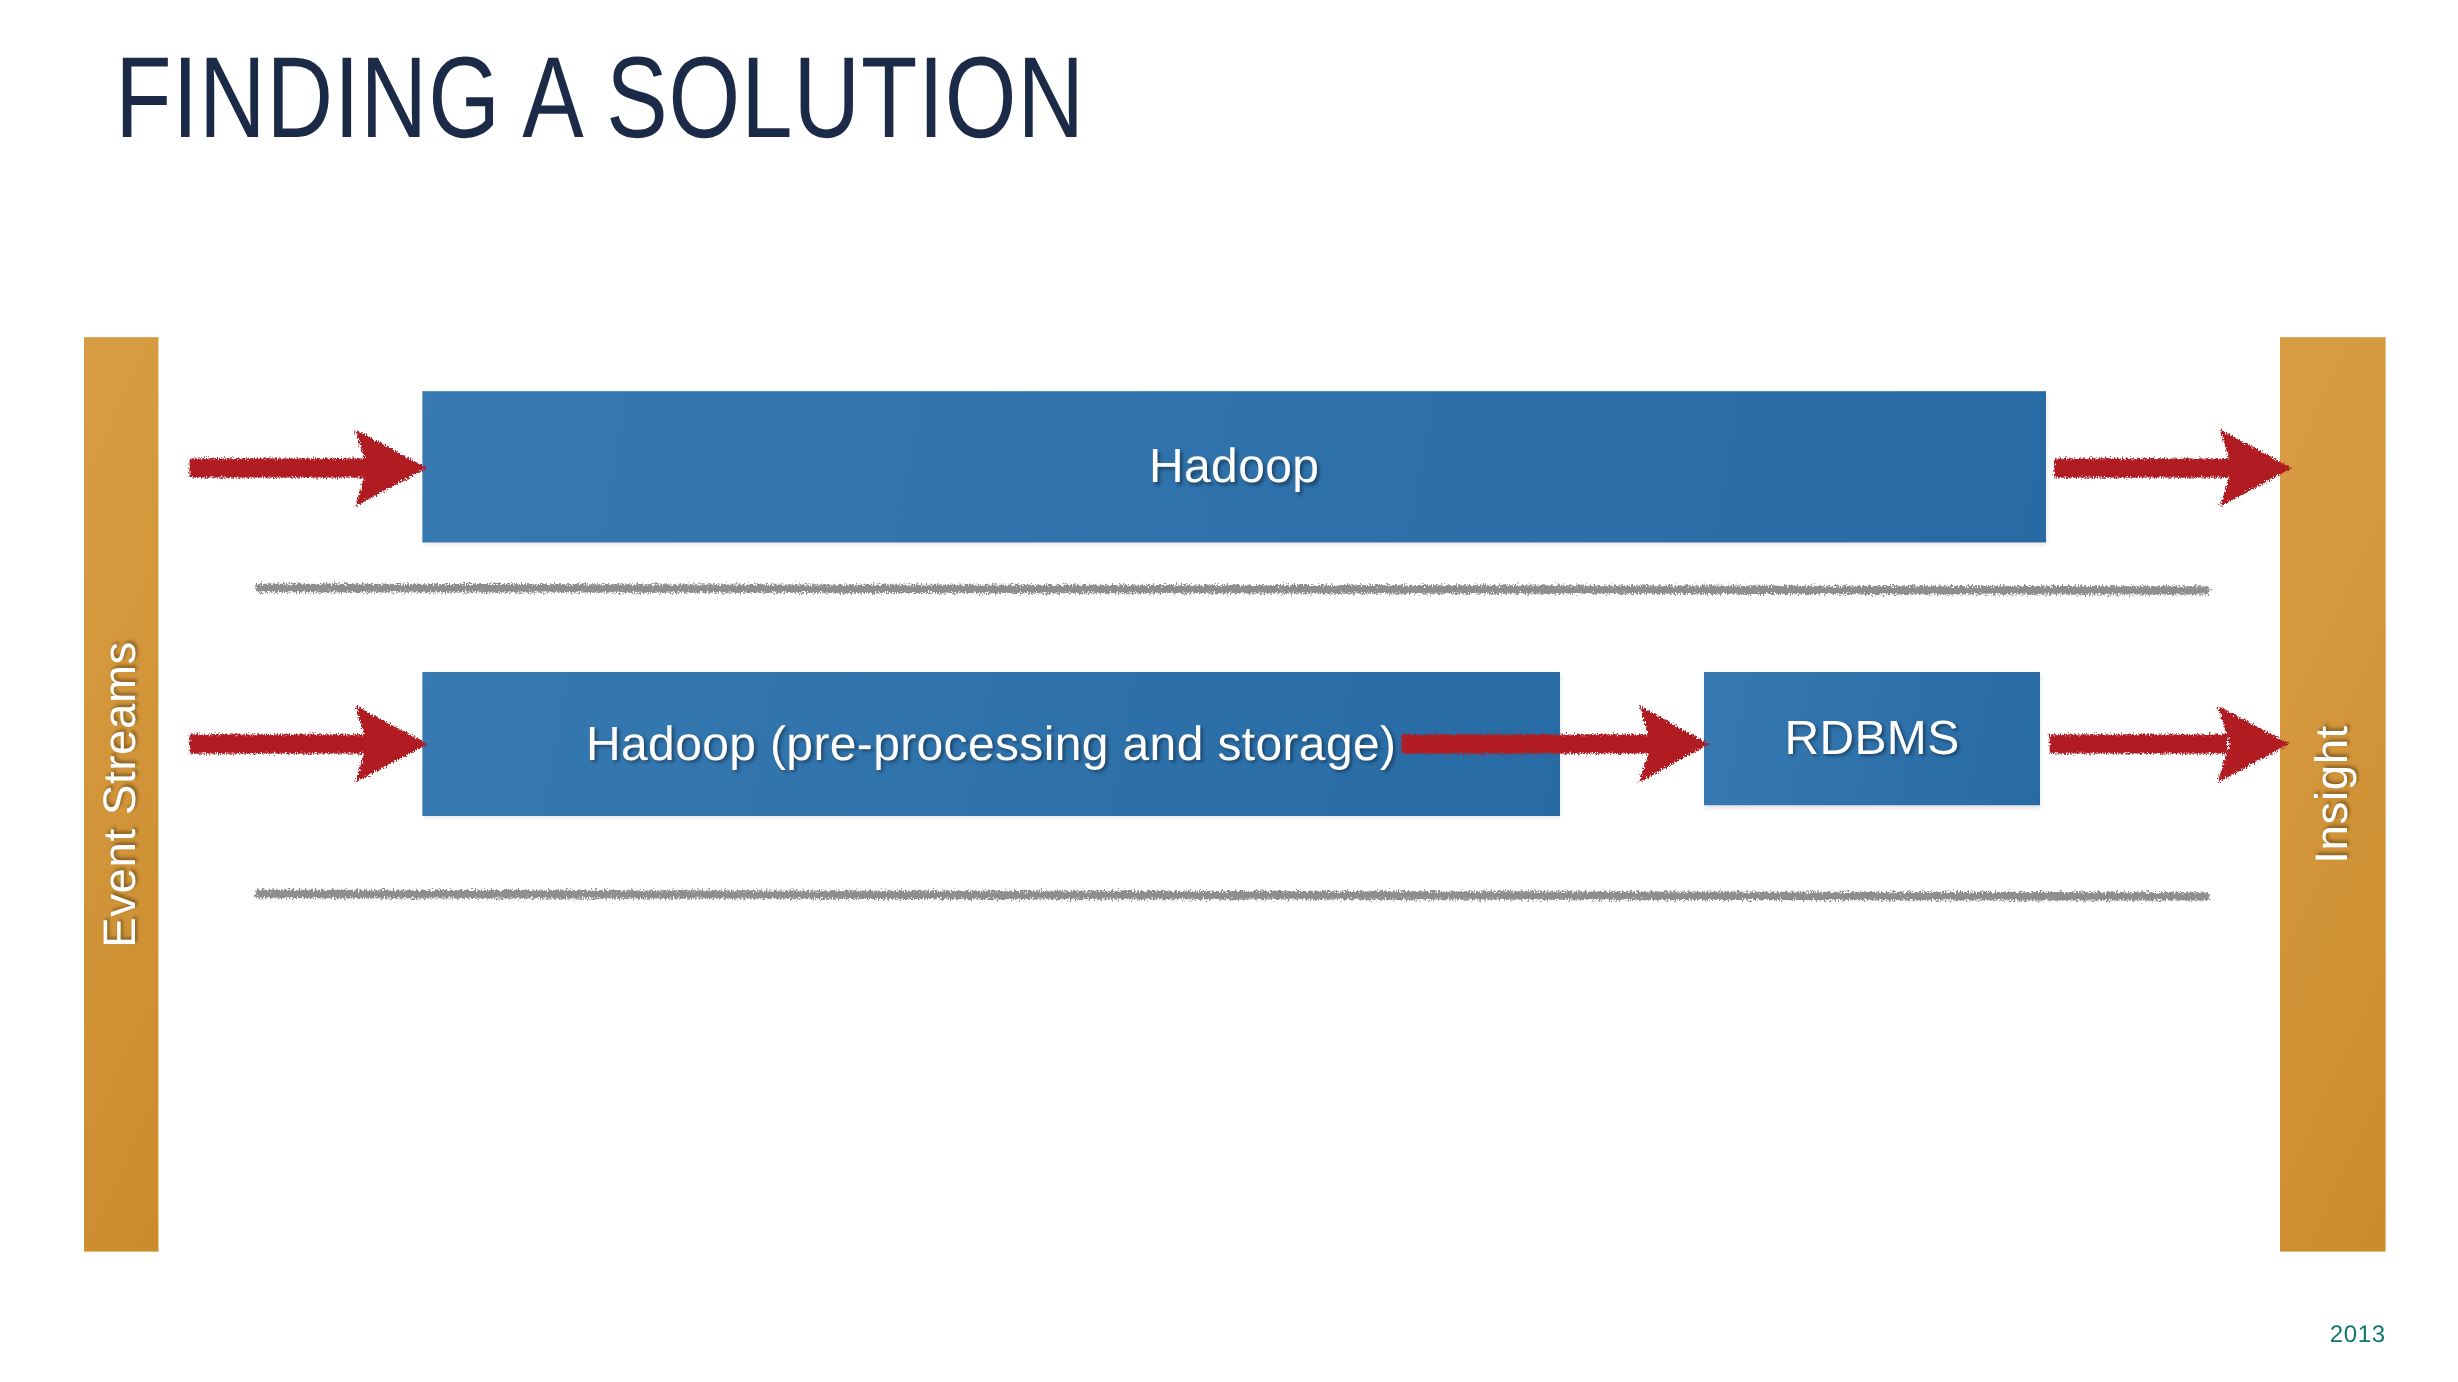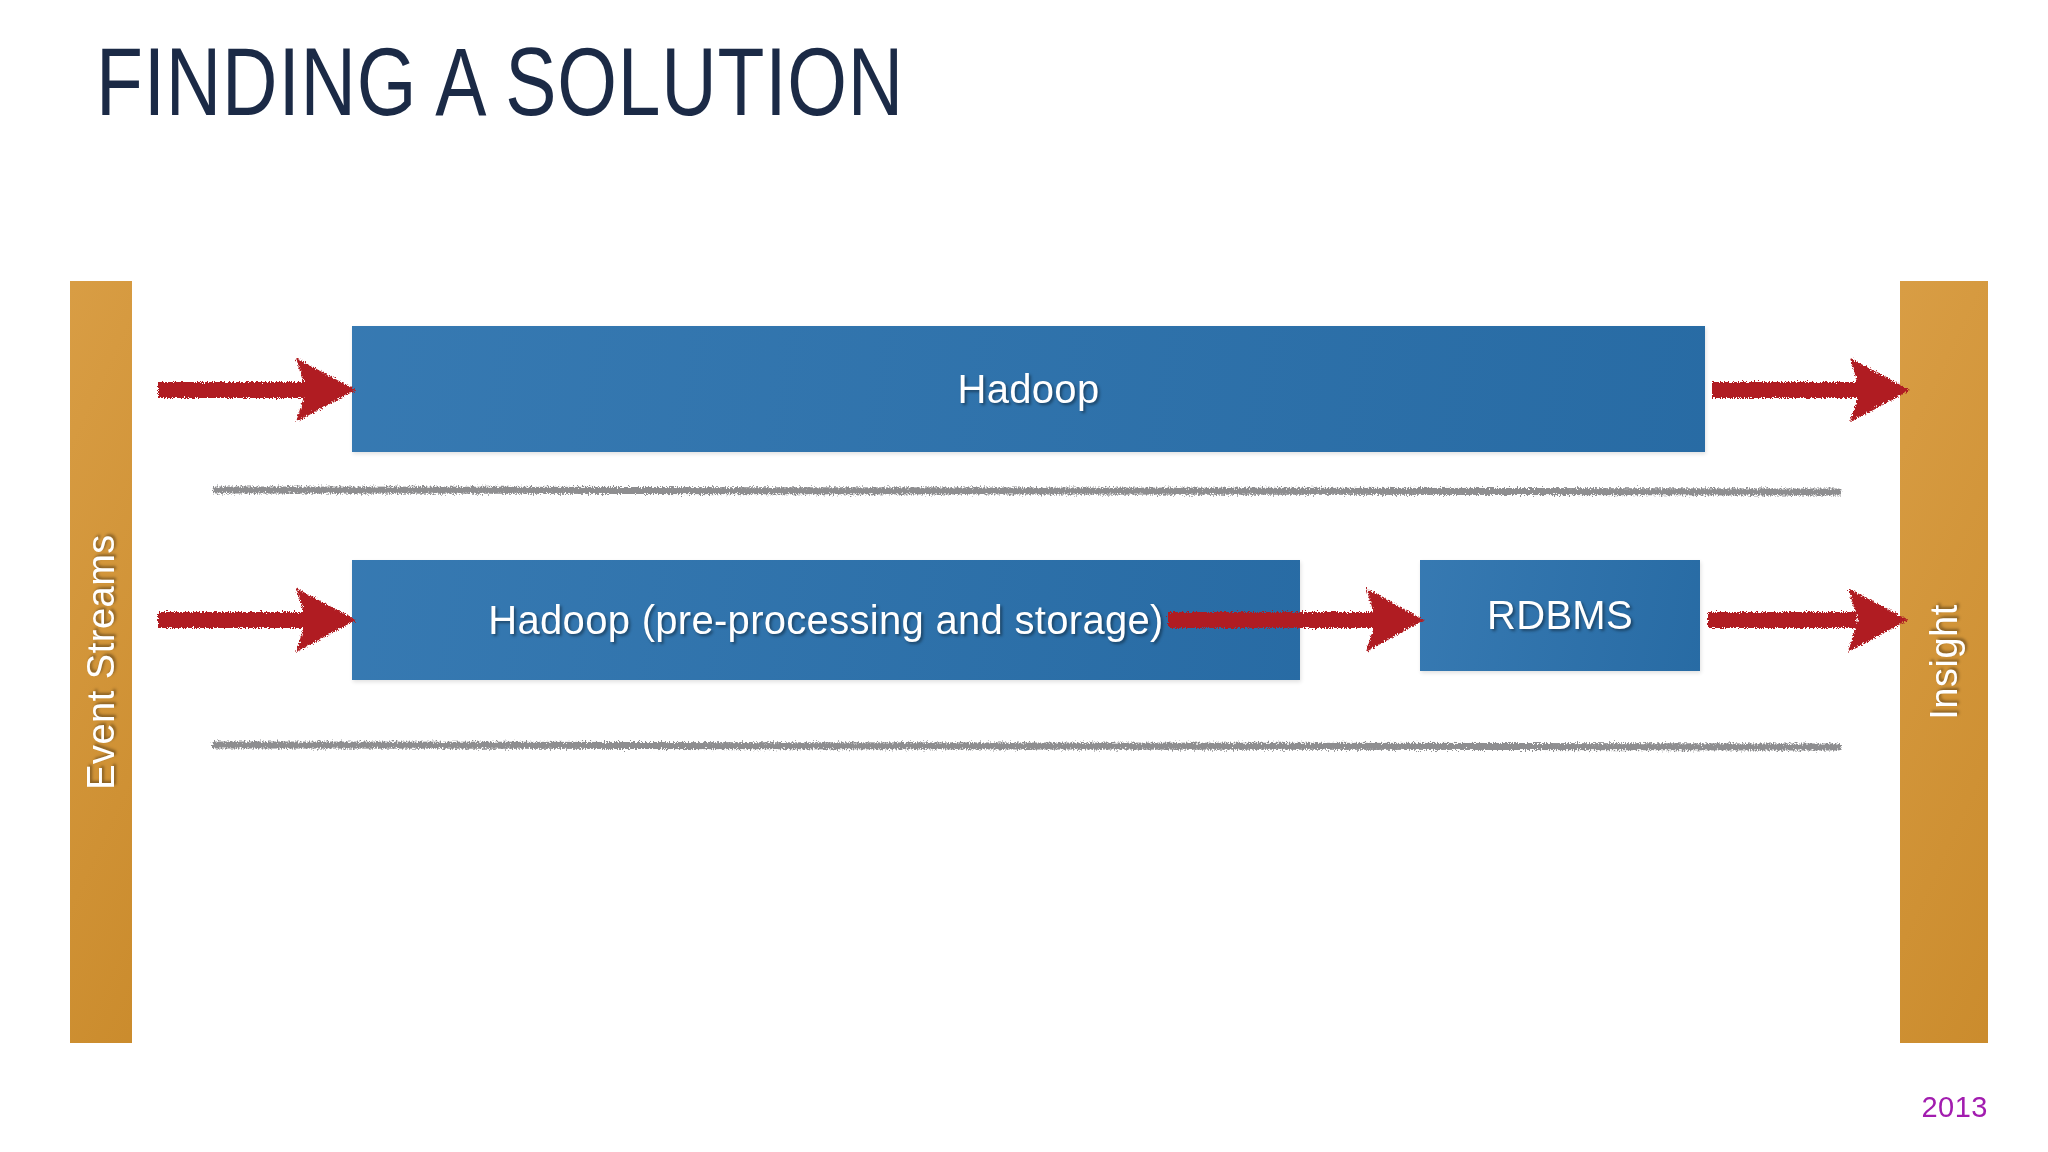--- a/index.html
+++ b/index.html
@@ -103,22 +103,22 @@
     left: 0; top: 0;
     width: 2048px; height: 1152px;
     pointer-events: none;
   }
 
   
   .footer-year {
     position: absolute;
     right: 60px;
     bottom: 28px;
-    color: #a21caf;
-    font-size: 29px;
+    color: #0f766e;
+    font-size: 20px;
     letter-spacing: 0.5px;
   }
 </style>
 </head>
 <body>
 
 <div class="slide-title">FINDING A SOLUTION</div>
 
 <div class="diagram">
 

